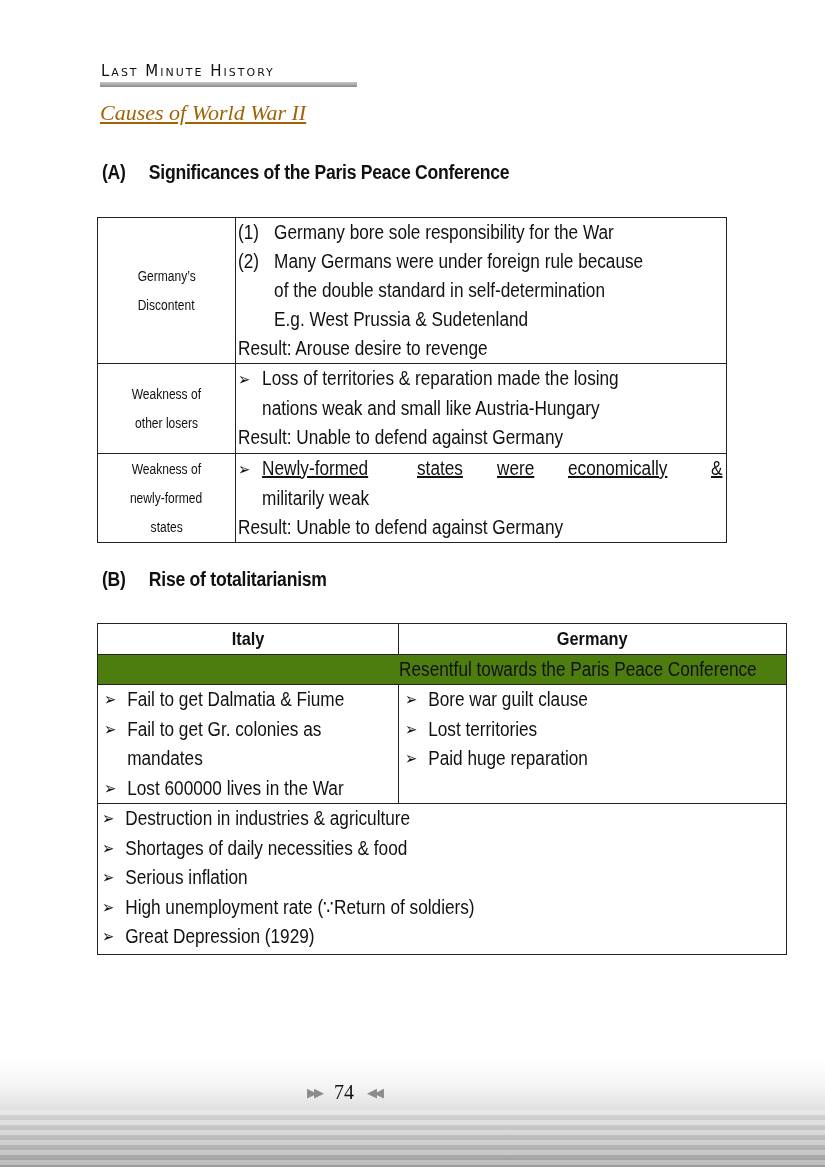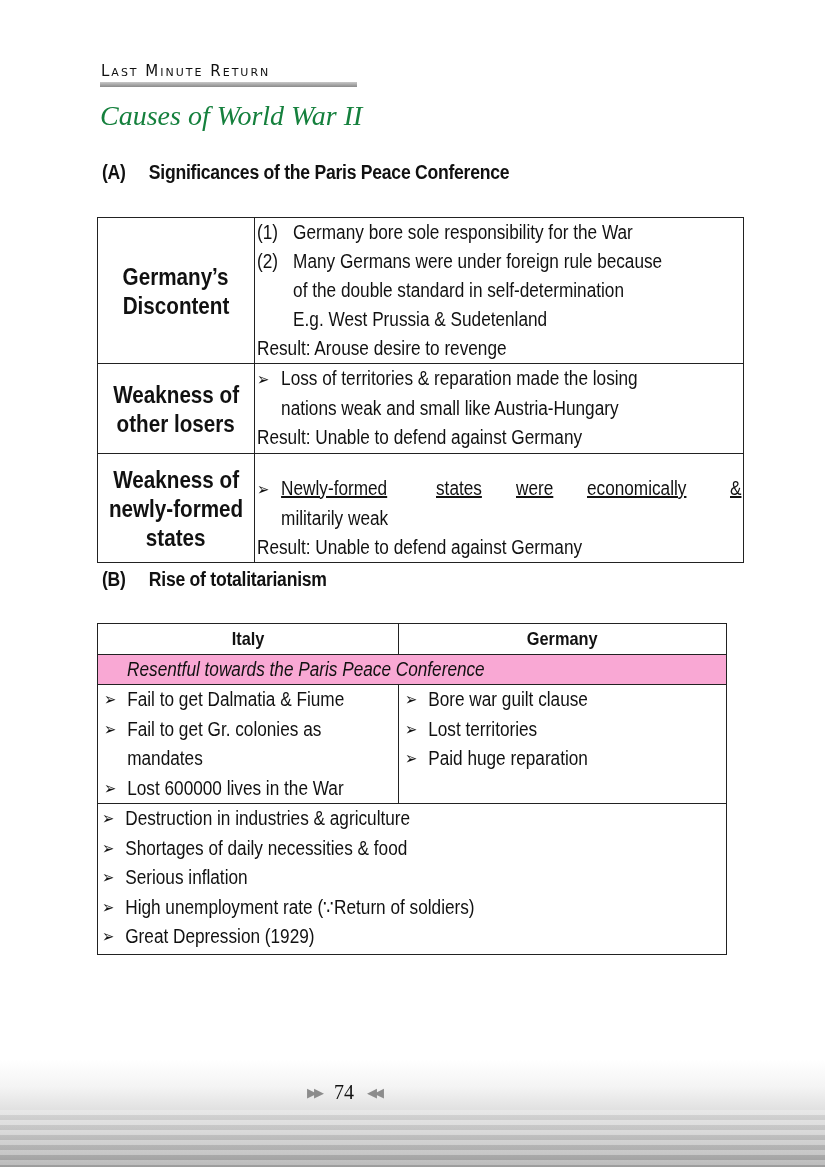--- a/index.html
+++ b/index.html
@@ -14,52 +14,52 @@
     font-size: 15px; letter-spacing: 2px; font-variant: small-caps;
     color: #111; text-transform: none;
   }
   .running-head-bar {
     position: absolute; left: 100px; top: 82px; width: 257px; height: 5px;
     background: linear-gradient(to bottom, #c8c8c8, #8a8a8a);
   }
   .chapter-title {
     position: absolute; left: 100px; top: 100px;
     font-family: "Liberation Serif", "DejaVu Serif", serif;
-    font-style: italic; font-size: 28px; 
-    color: #15803d;
+    font-style: italic; font-size: 22px; text-decoration: underline;
+    color: #a16207;
   }
   .section-heading {
     position: absolute; left: 102px;
     font-family: "Liberation Sans", sans-serif; font-weight: bold; font-size: 20px;
     letter-spacing: -0.3px; transform: scaleX(0.88); transform-origin: left center;
   }
   .section-heading .label { display: inline-block; width: 48px; }
   #heading-a { top: 161px; }
   #heading-b { top: 568px; }
   table { border-collapse: collapse; position: absolute; }
   td { border: 1.5px solid #222; vertical-align: top; padding: 0; }
 
   
   #table-a { left: 97px; top: 217px; width: 630px; }
   #table-a td.rowhead {
     width: 137px; text-align: center; vertical-align: middle;
-    font-weight: bold; font-size: 24px; line-height: 29px;
+    font-weight: normal; font-size: 14px; line-height: 29px;
   }
   #table-a td.body { font-size: 20px; line-height: 29px; padding-left: 2px; text-decoration: underline; }
   .sq { display: inline-block; transform: scaleX(0.86); transform-origin: left center; white-space: nowrap; }
   .sqc { display: inline-block; transform: scaleX(0.86); transform-origin: center center; white-space: nowrap; }
   .num { display: inline-block; width: 42px; }
   .arrow { display: inline-block; width: 28px; font-size: 17px; }
-  .justify-line { display: flex; justify-content: space-between; width: 565px; margin-top: 20px; }
+  .justify-line { display: flex; justify-content: space-between; width: 565px; }
 
   
-  #table-b { left: 97px; top: 623px; width: 630px; }
+  #table-b { left: 97px; top: 623px; width: 690px; }
   #table-b td { font-size: 20px; line-height: 29.5px; }
   #table-b td.colhead { text-align: center; font-weight: bold; font-size: 19px; height: 29px; }
-  #table-b td.band { background: #f9a8d4; text-align: left; height: 29px; font-style: italic; }
+  #table-b td.band { background: #4d7c0f; text-align: right; height: 29px; }
   #table-b td.list { padding-left: 6px; }
   #table-b td.col-italy { width: 294px; }
   .li { display: flex; }
   .li .arrow { width: 27px; flex: none; }
   .li-cont { padding-left: 27px; }
 
   
   .footer-fade {
     position: absolute; left: 0; right: 0; top: 1060px; height: 107px;
     background: linear-gradient(to bottom, #ffffff 0%, #f4f4f4 25%, #e2e2e2 45%, #cfcfcf 65%, #b8b8b8 85%, #a4a4a4 100%);
@@ -71,21 +71,21 @@
   .page-number {
     position: absolute; left: 0; width: 688px; top: 1081px; text-align: center;
     font-family: "Liberation Serif", serif; font-size: 20px; color: #111;
   }
   .page-number .deco { color: #8c8c8c; font-size: 13px; letter-spacing: -3px; vertical-align: 2px; }
   .page-number .val { margin: 0 8px; }
 </style>
 </head>
 <body>
 
-<div class="running-head">Last Minute Return</div>
+<div class="running-head">Last Minute History</div>
 <div class="running-head-bar"></div>
 <div class="chapter-title">Causes of World War II</div>
 
 <div class="section-heading" id="heading-a">
   <span class="label">(A)</span>
   <span>Significances of the Paris Peace Conference</span>
 </div>
 
 <table id="table-a">
   <tbody>

